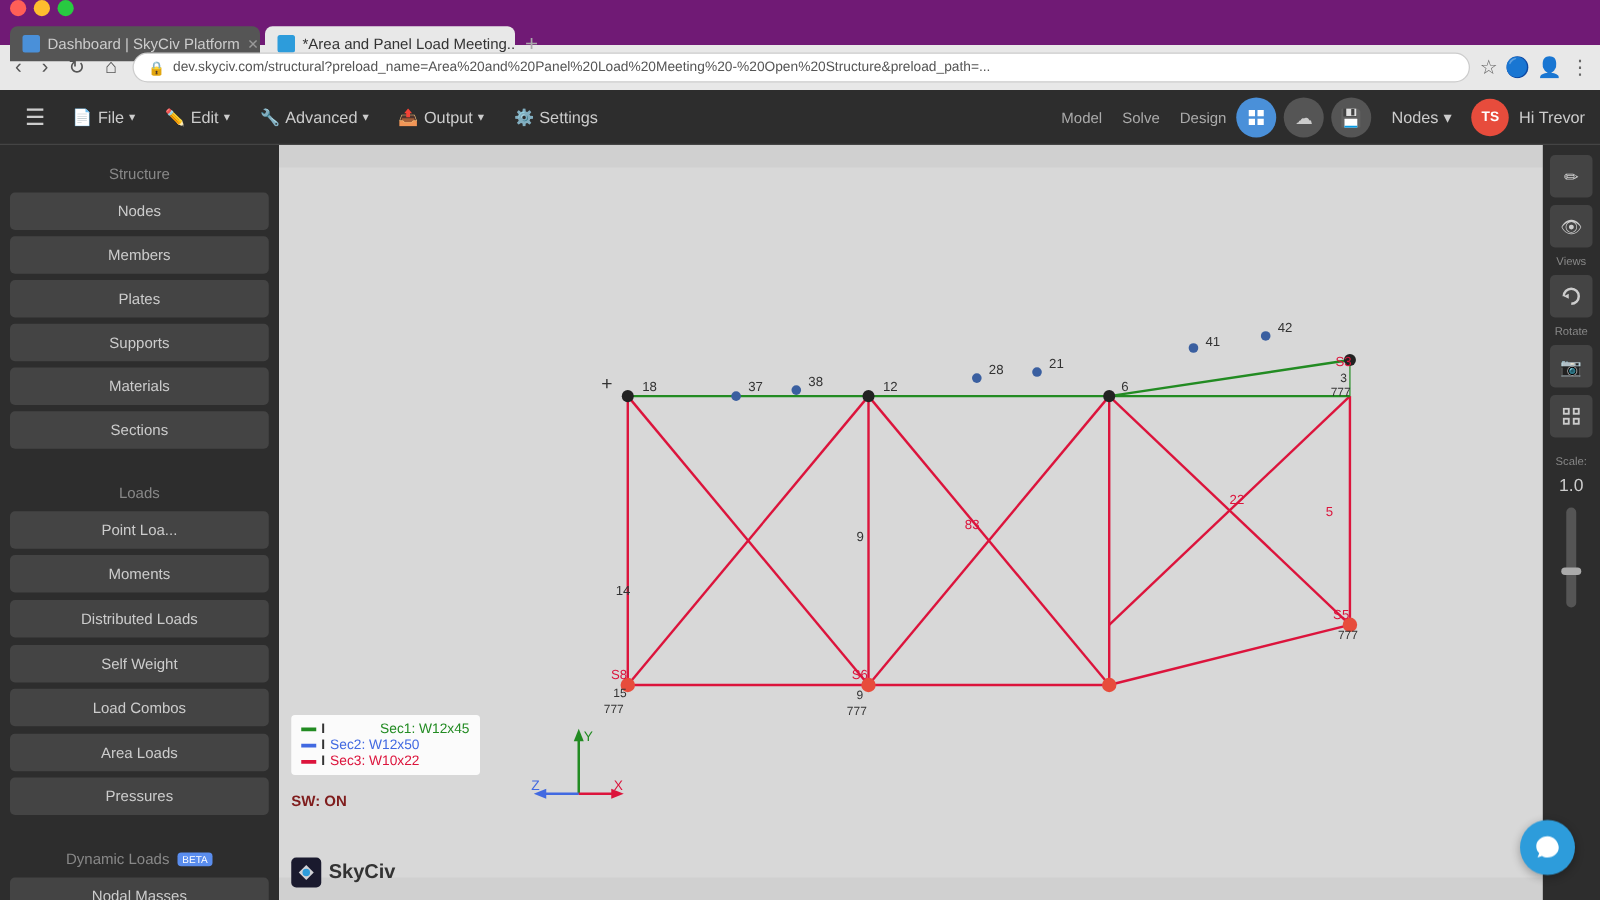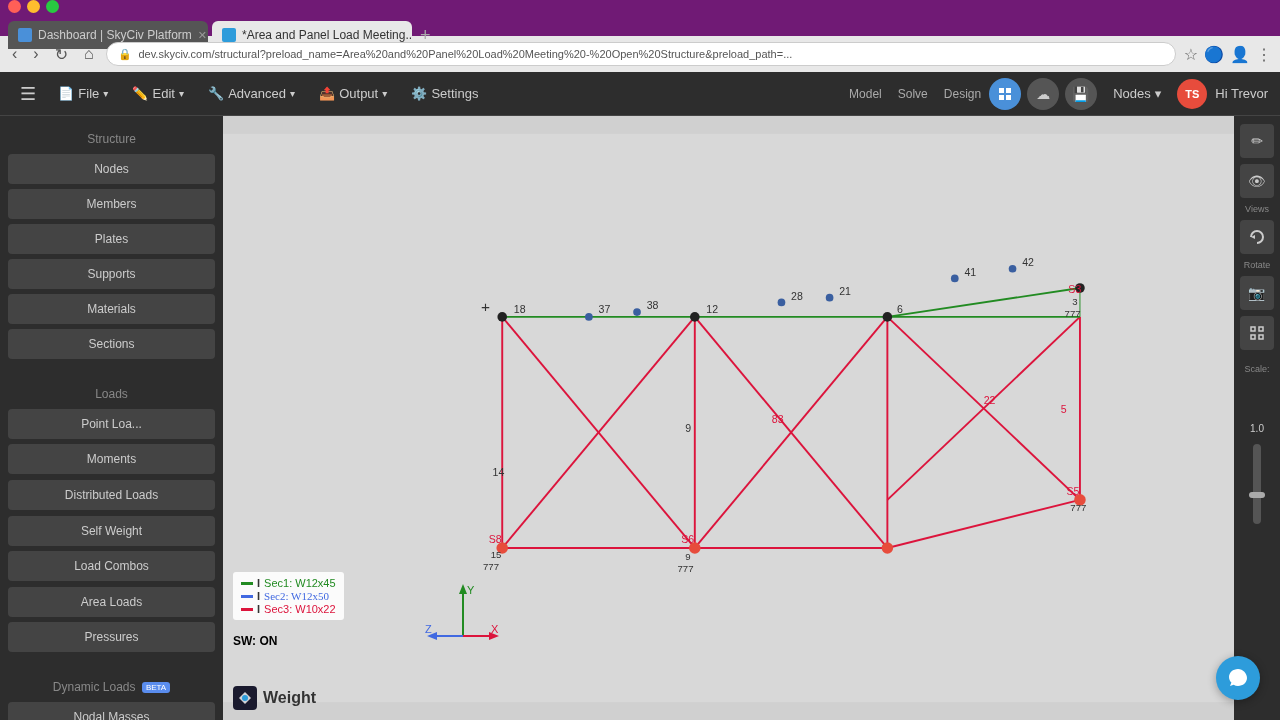--- a/index.html
+++ b/index.html
@@ -207,21 +207,21 @@
       display: flex; align-items: center; justify-content: center;
       color: #ccc; cursor: pointer; font-size: 14px;
     }
     .rp-label {
       color: #888;
       font-size: 9px;
       text-align: center;
       writing-mode: horizontal-tb;
     }
     .scale-label { color: #888; font-size: 9px; text-align: left; margin-top: 8px; }
-    .scale-value { color: #ccc; font-size: 10px; text-align: center; margin-top: 43px; }
+    .scale-value { color: #ccc; font-size: 14px; text-align: center; }
     .scale-slider {
       width: 8px;
       height: 80px;
       background: #555;
       border-radius: 4px;
       margin: 4px 0;
       position: relative;
     }
     .scale-thumb {
       width: 16px; height: 6px;
@@ -514,36 +514,36 @@
         <text x="280" y="355" font-size="11" fill="#333">14</text>
         <text x="870" y="290" font-size="11" fill="#DC143C">5</text>
 
         <text x="268" y="185" font-size="16" fill="#333" style="font-weight:300;">+</text>
       </svg>
 
       <div class="legend">
         <div class="legend-item">
           <div class="legend-line" style="background:#228B22;"></div>
           <span style="font-size:11px; color:#333; font-weight:bold;">I</span>
-          <span style="font-size:11px;color:#228B22;">Sec1: W12x45</span>
+          <span style="font-size:11px;color:#228B22;margin-left:40px;">Sec1: W12x45</span>
         </div>
         <div class="legend-item">
           <div class="legend-line" style="background:#4169E1;"></div>
           <span style="font-size:11px; color:#333; font-weight:bold;">I</span>
-          <span style="font-size:11px;color:#4169E1;font-family:Liberation Serif, serif;">Sec2: W12x50</span>
+          <span style="font-size:11px;color:#4169E1;">Sec2: W12x50</span>
         </div>
         <div class="legend-item">
           <div class="legend-line" style="background:#DC143C;"></div>
           <span style="font-size:11px; color:#333; font-weight:bold;">I</span>
           <span style="font-size:11px;color:#DC143C;">Sec3: W10x22</span>
         </div>
       </div>
 
       <div class="sw-on">
-        <span style="color:#000000;font-size:12px;font-weight:bold;">SW: ON</span>
+        <span style="color:#7f1d1d;font-size:12px;font-weight:bold;">SW: ON</span>
       </div>
 
       <div class="axes-box">
         <svg width="80" height="80" viewBox="0 0 80 80">
 
           <line x1="40" y1="60" x2="40" y2="15" stroke="#228B22" stroke-width="2"></line>
           <polygon points="40,8 36,18 44,18" fill="#228B22"></polygon>
           <text x="44" y="18" font-size="11" fill="#228B22">Y</text>
 
           <line x1="40" y1="60" x2="10" y2="60" stroke="#4169E1" stroke-width="2"></line>
@@ -556,21 +556,21 @@
         </svg>
       </div>
 
       <div class="skyciv-logo">
         <div class="logo-icon">
           <svg width="18" height="18" viewBox="0 0 18 18" fill="none">
             <path d="M3 9 L9 3 L15 9 L9 15 Z" fill="white" opacity="0.8"></path>
             <circle cx="9" cy="9" r="3" fill="#2d9cdb"></circle>
           </svg>
         </div>
-        <span class="logo-text">Weight</span>
+        <span class="logo-text">SkyCiv</span>
       </div>
     </div>
 
     <div class="right-panel">
       <div class="rp-btn">✏</div>
       <div class="rp-btn">👁</div>
       <div class="rp-label">Views</div>
       <div class="rp-btn">
         <svg width="16" height="16" viewBox="0 0 16 16" fill="#ccc">
           <path d="M2 8 A6 6 0 1 1 8 14" stroke="#ccc" stroke-width="2" fill="none"></path>

